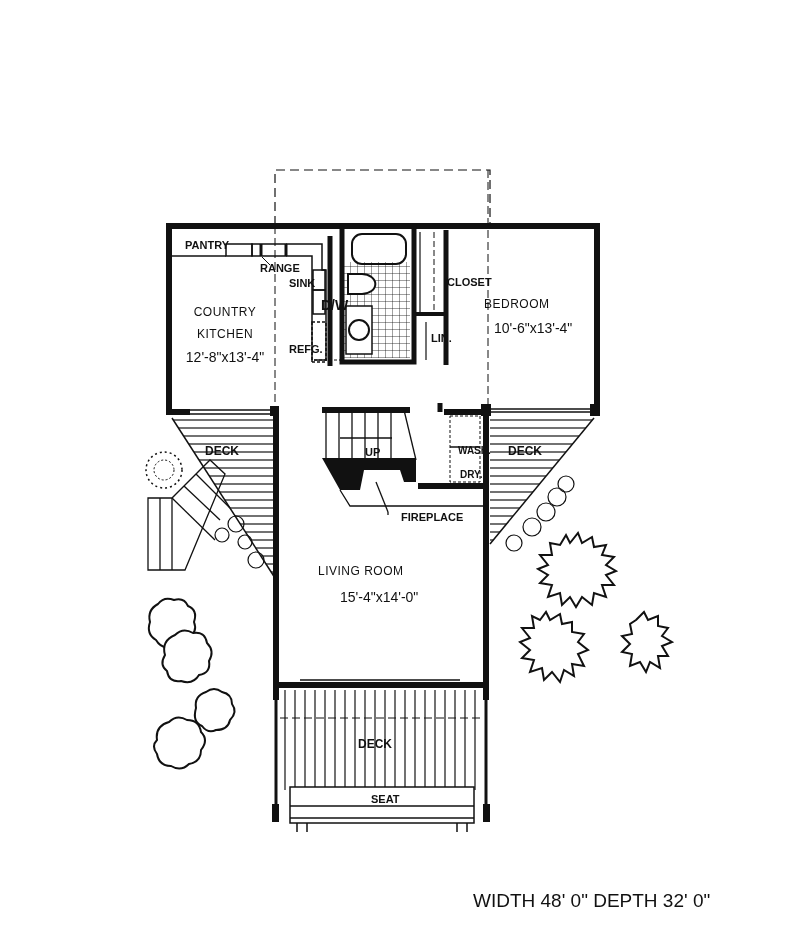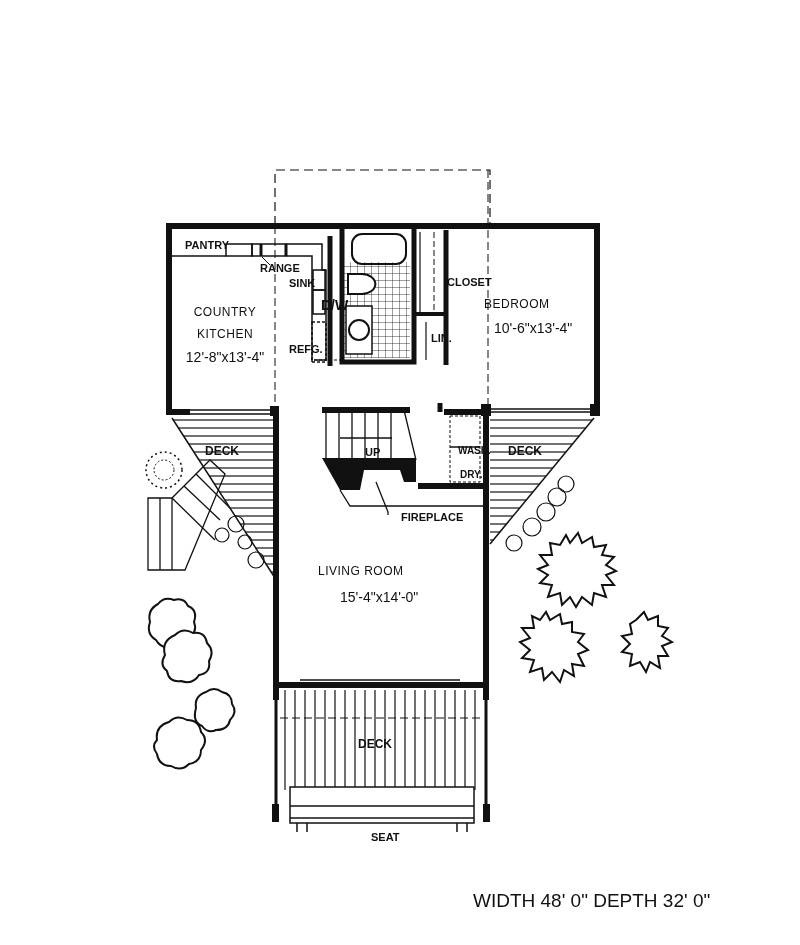--- a/index.html
+++ b/index.html
@@ -217,15 +217,15 @@
 <div class="lbl small" style="left:453px;top:470px;font-size:10px;">DRY.</div>
 <div class="lbl small" style="left:394px;top:512px;">FIREPLACE</div>
 
 <div class="lbl deck" style="left:205px;top:445px;">DECK</div>
 <div class="lbl deck" style="left:508px;top:445px;">DECK</div>
 
 <div class="lbl room" style="left:318px;top:565px;">LIVING ROOM</div>
 <div class="lbl dim" style="left:340px;top:590px;">15'-4"x14'-0"</div>
 
 <div class="lbl deck" style="left:358px;top:738px;">DECK</div>
-<div class="lbl small" style="left:364px;top:832px;">SEAT</div>
+<div class="lbl small" style="left:364px;top:794px;">SEAT</div>
 
 <div class="lbl footer" style="left:473px;top:891px;">WIDTH 48' 0" DEPTH 32' 0"</div>
 
 </body></html>

